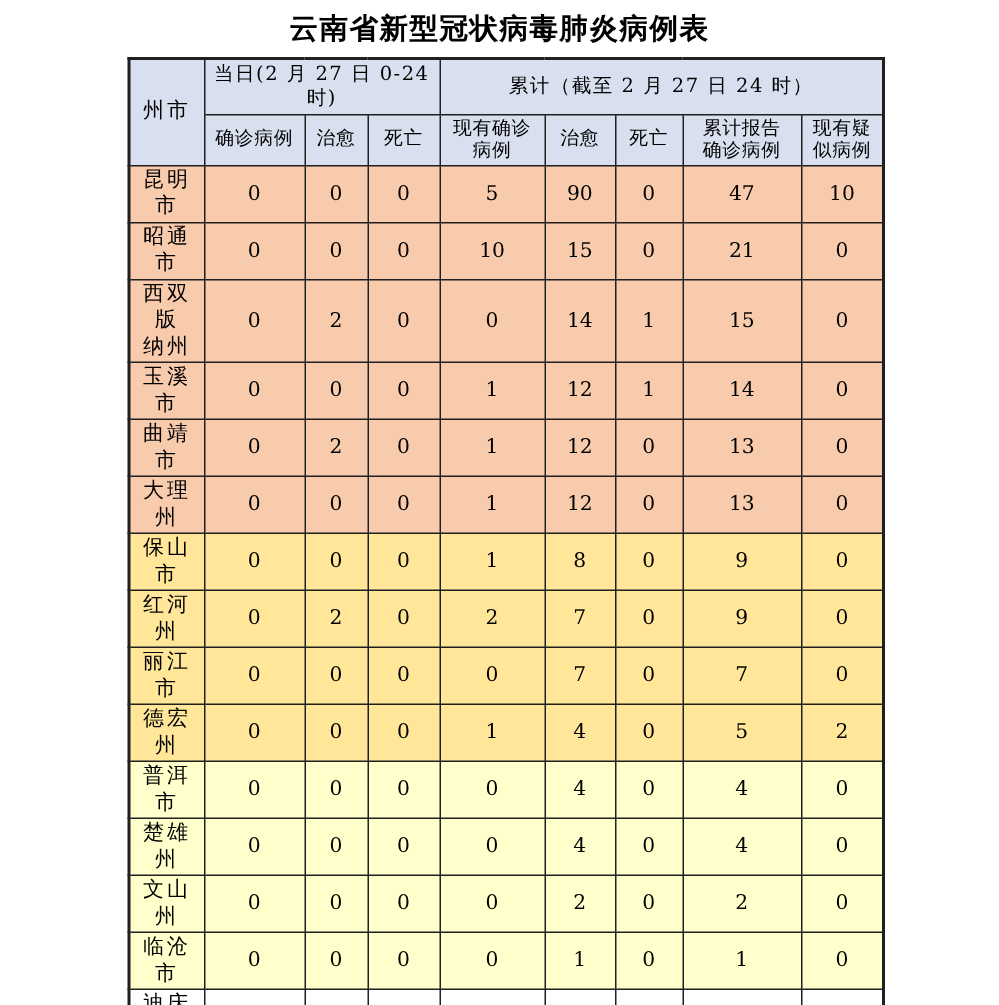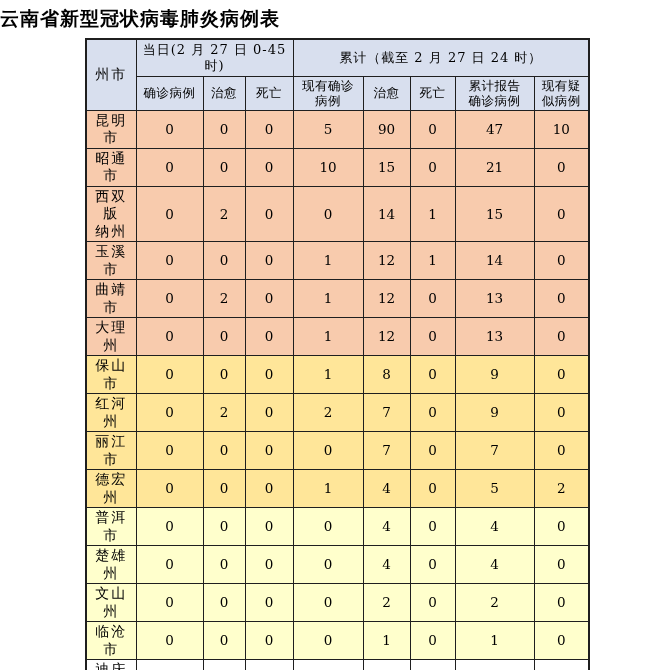--- a/index.html
+++ b/index.html
@@ -12,20 +12,21 @@
   .page {
     position: relative;
     width: 666px;
     height: 670px;
     background: #ffffff;
     overflow: hidden;
   }
   .title {
     margin: 0;
     padding: 6px 0 3px 0;
+    text-align: center;
     font-size: 19px;
     font-weight: 700;
     letter-spacing: 1px;
   }
   table.cases {
     border-collapse: collapse;
     table-layout: fixed;
     width: 503px;
     margin: 3px 0 0 85px;
     border: 2px solid var(--color-border, #1f1f1f);
@@ -34,21 +35,21 @@
   table.cases td {
     border: 1px solid var(--color-border, #1f1f1f);
     text-align: center;
     vertical-align: middle;
     padding: 1px 2px;
     font-weight: 400;
     white-space: pre-line;
     line-height: 1.25;
   }
   tr.hdr-group { height: 37px; }
-  tr.hdr-sub   { height: 30px; }
+  tr.hdr-sub   { height: 30px; font-family: Liberation Serif, serif; }
   tbody tr     { height: 31px; }
   .hdr {
     background: var(--color-header, #d8dfee);
     font-size: 13px;
     letter-spacing: 1px;
   }
   .hdr-sub .hdr { font-size: 12.5px; letter-spacing: 0.5px; }
   .region-cell {
     font-size: 14px;
     letter-spacing: 2px;
@@ -74,21 +75,21 @@
       <col style="width:48px">
       <col style="width:70px">
       <col style="width:47px">
       <col style="width:45px">
       <col style="width:79px">
       <col style="width:55px">
     </colgroup>
     <thead>
       <tr class="hdr-group">
         <th class="hdr region-cell" rowspan="2">州市</th>
-        <th class="hdr" colspan="3">当日(2 月 27 日 0-45 时)</th>
+        <th class="hdr" colspan="3">当日(2 月 27 日 0-24 时)</th>
         <th class="hdr" colspan="5">累计（截至 2 月 27 日 24 时）</th>
       </tr>
       <tr class="hdr-sub">
         <th class="hdr">确诊病例</th>
         <th class="hdr">治愈</th>
         <th class="hdr">死亡</th>
         <th class="hdr">现有确诊
 病例</th>
         <th class="hdr">治愈</th>
         <th class="hdr">死亡</th>

